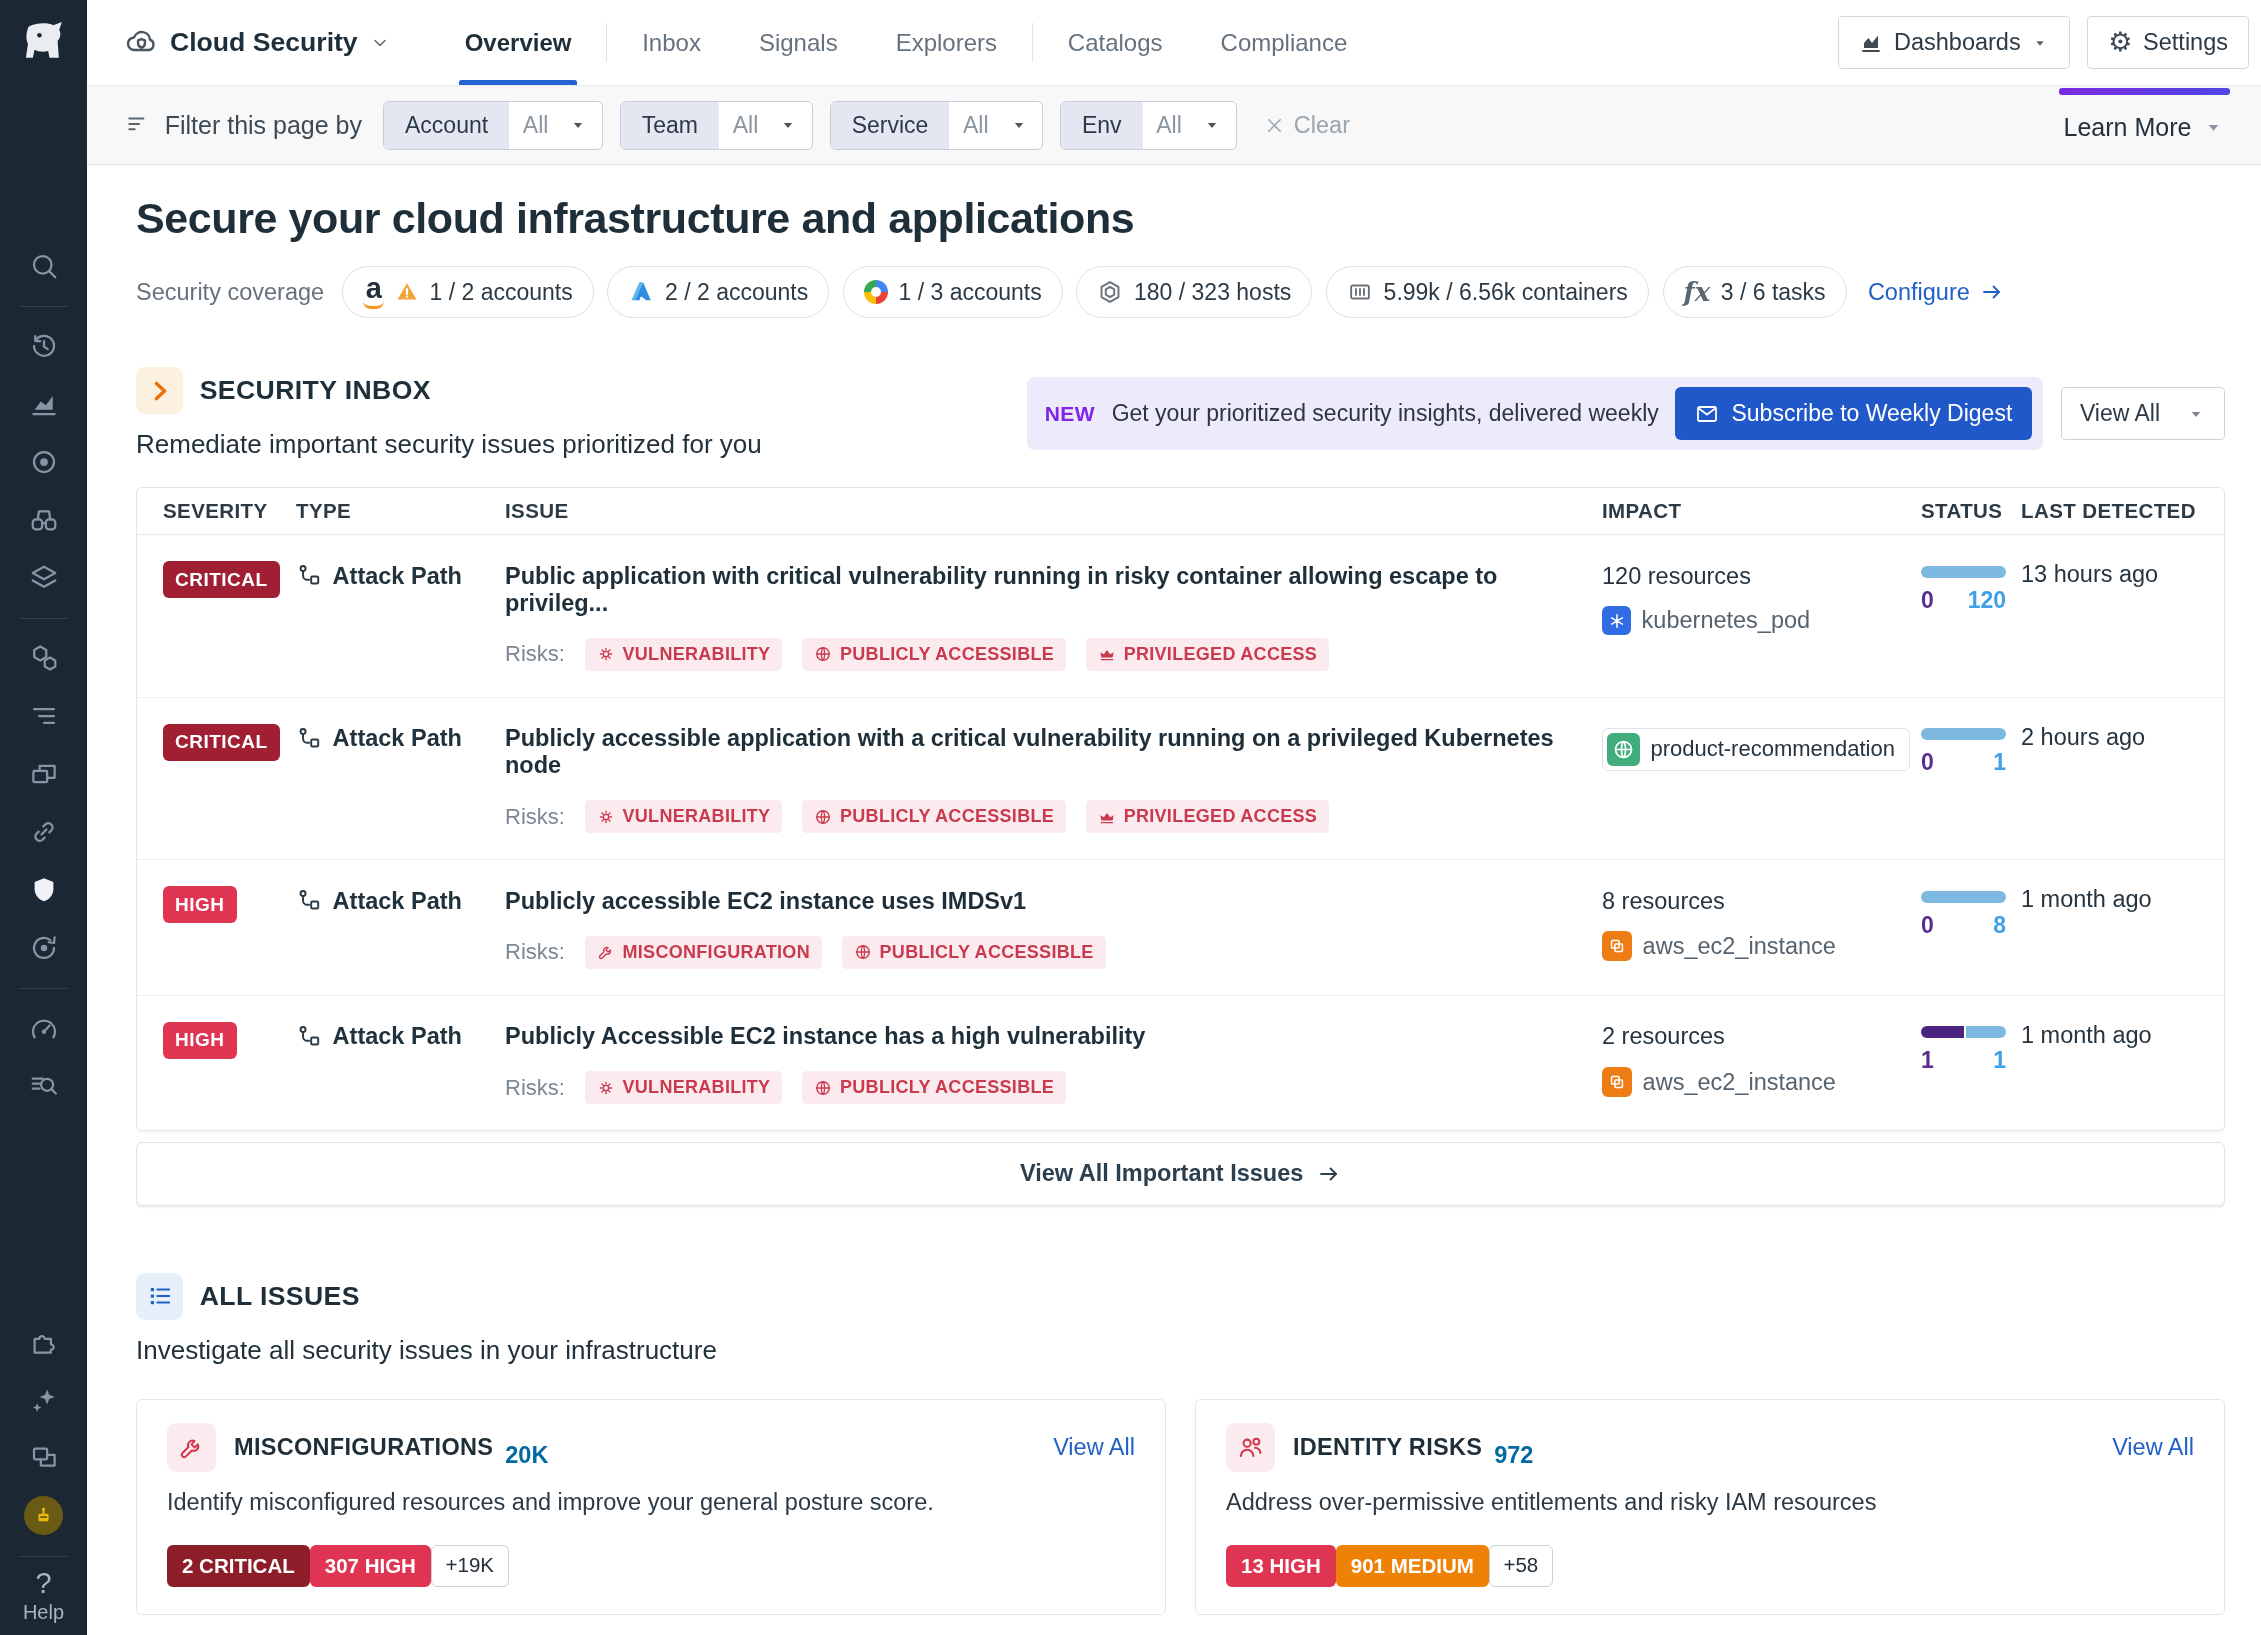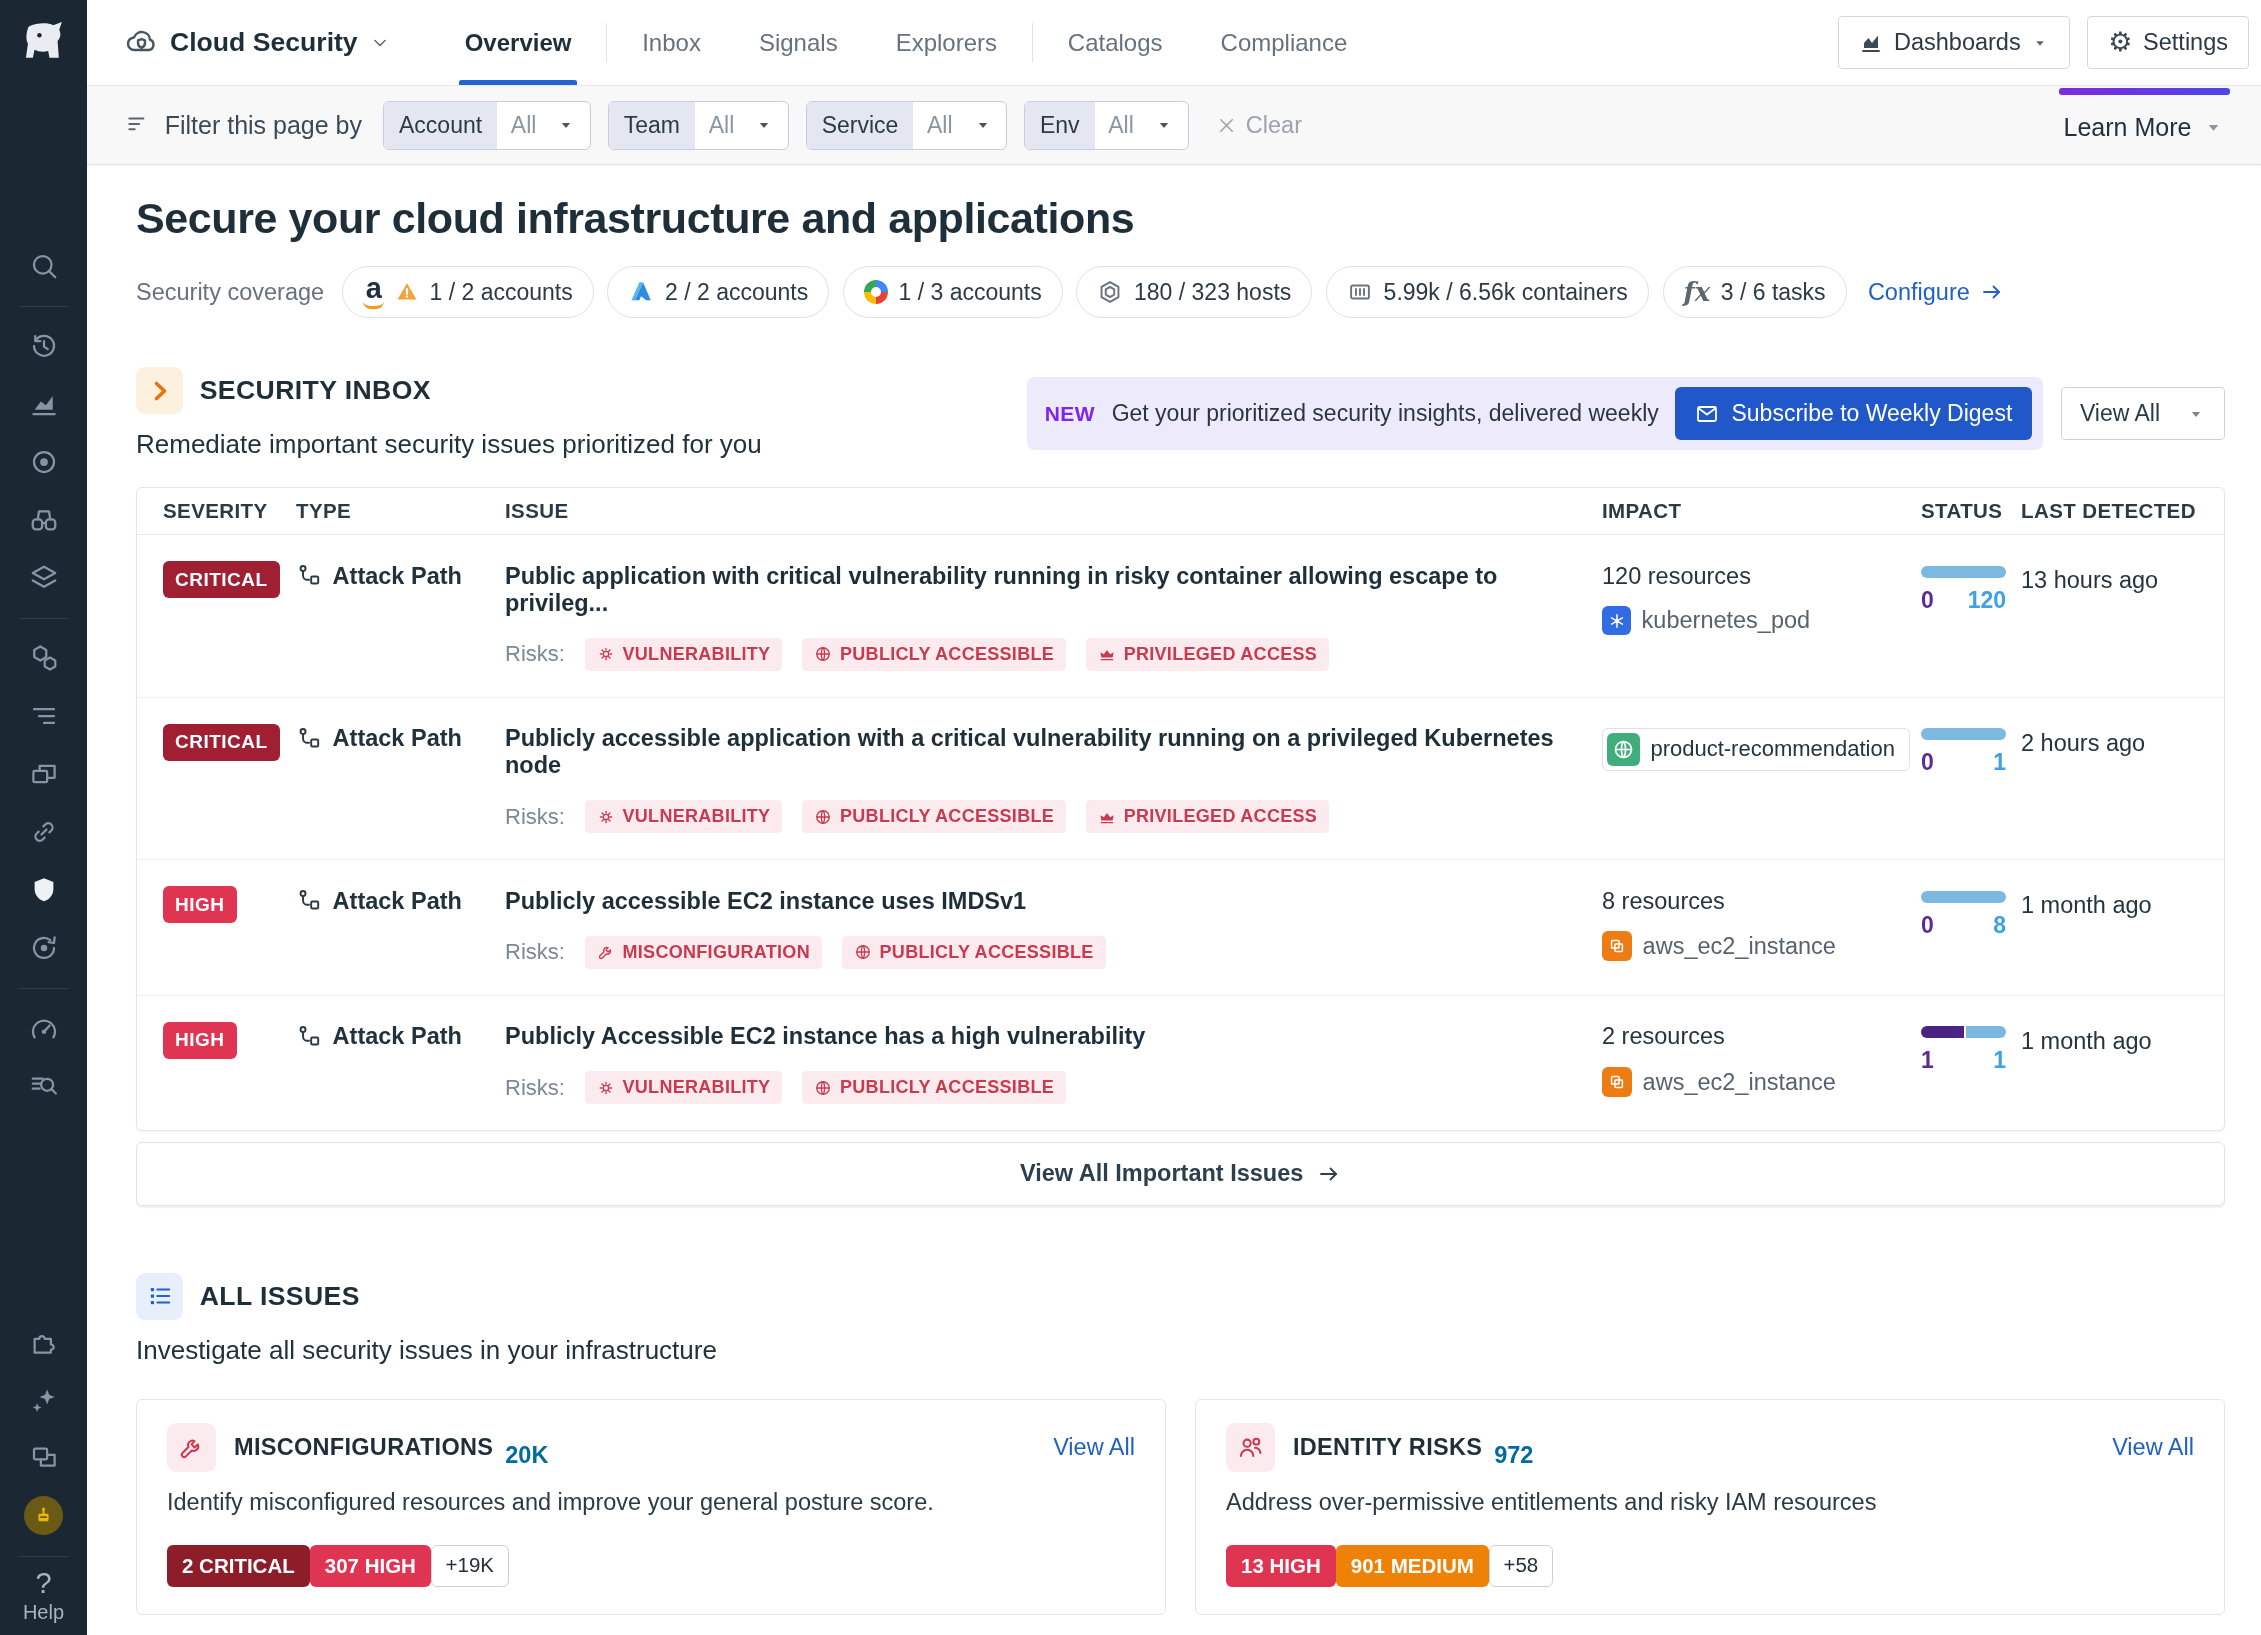--- a/index.html
+++ b/index.html
@@ -48,21 +48,21 @@
   .nav-btn .ic { width:24px; height:24px; color:#3c4a55; }
   .nav-btn .gear { font-size:27px; line-height:1; color:#3c4a55; }
 
   
   .filterbar { height:79px; background:#f8f8f9; border-bottom:0.8px solid #e2e4e7;
                display:flex; align-items:center; padding:0 36px 0 38px; position:relative;
                box-shadow:0 1.5px 2.3px rgba(0,0,0,0.03); }
   .fl-label { font-size:25px; color:#3c4a55; margin:0 21px 0 13.7px; }
   .filter-group { display:flex; align-items:stretch; height:49px; border:0.8px solid #c8cdd9;
                   border-radius:6px; overflow:hidden; background:#fff; margin-right:16.7px; cursor:pointer; }
-  .fg-label { background:#e4e7f1; display:flex; align-items:center; padding:0 15px;
+  .fg-label { background:#e4e7f1; display:flex; align-items:center; padding:0 21px;
               font-size:23px; color:#2b3a45; }
   .fg-value { display:flex; align-items:center; gap:20px; padding:0 13.7px; font-size:23px; color:#8a96a1; }
   .fl-clear { display:flex; align-items:center; gap:9px; margin-left:10.6px; font-size:23.5px;
               color:#9aa4ad; cursor:pointer; }
   .fl-clear .ic { width:21px; height:21px; }
   .learn-more { margin-left:auto; position:relative; display:flex; align-items:center; gap:10.6px;
                 font-size:25px; color:#23313c; cursor:pointer; padding-top:4.6px; }
   .learn-more::before { content:''; position:absolute; top:-20px; left:-4.6px; right:-4.6px; height:6.8px;
                         border-radius:3px; background:linear-gradient(90deg,#7b2be0,#4f46e5); }
 
@@ -148,21 +148,21 @@
   .impact-chip .res-label { color:#25343f; font-size:22px; }
   .status-cell { margin-top:7.6px; }
   .sbar { width:85px; height:12px; border-radius:6px; overflow:hidden; display:flex; gap:2.3px; }
   .seg { height:100%; }
   .seg.blue { background:#7cb8e0; }
   .seg.purple { background:#4b2483; }
   .snums { width:85px; display:flex; justify-content:space-between; margin-top:9px;
            font-size:23px; font-weight:700; }
   .snums .muted { color:#5c2d91; }
   .snums .open { color:#3fa0e8; }
-  .detected { font-size:23.5px; color:#25343f; margin-top:9px; }
+  .detected { font-size:23.5px; color:#25343f; margin-top:3px; }
 
   .viewall-issues { margin-top:10.6px; width:100%; height:64px; border:0.8px solid #dfe2e6;
                     border-radius:6px; background:#fff; display:flex; align-items:center;
                     justify-content:center; gap:13.7px; font-size:23.5px; font-weight:700;
                     color:#2b3f4f; cursor:pointer; box-shadow:0 2.3px 0 rgba(25,40,60,0.06);
                     font-family:inherit; }
   .viewall-issues .ic { width:24px; height:24px; }
 
   
   .cards-grid { margin-top:33px; display:grid; grid-template-columns:1fr 1fr; gap:29px; }

